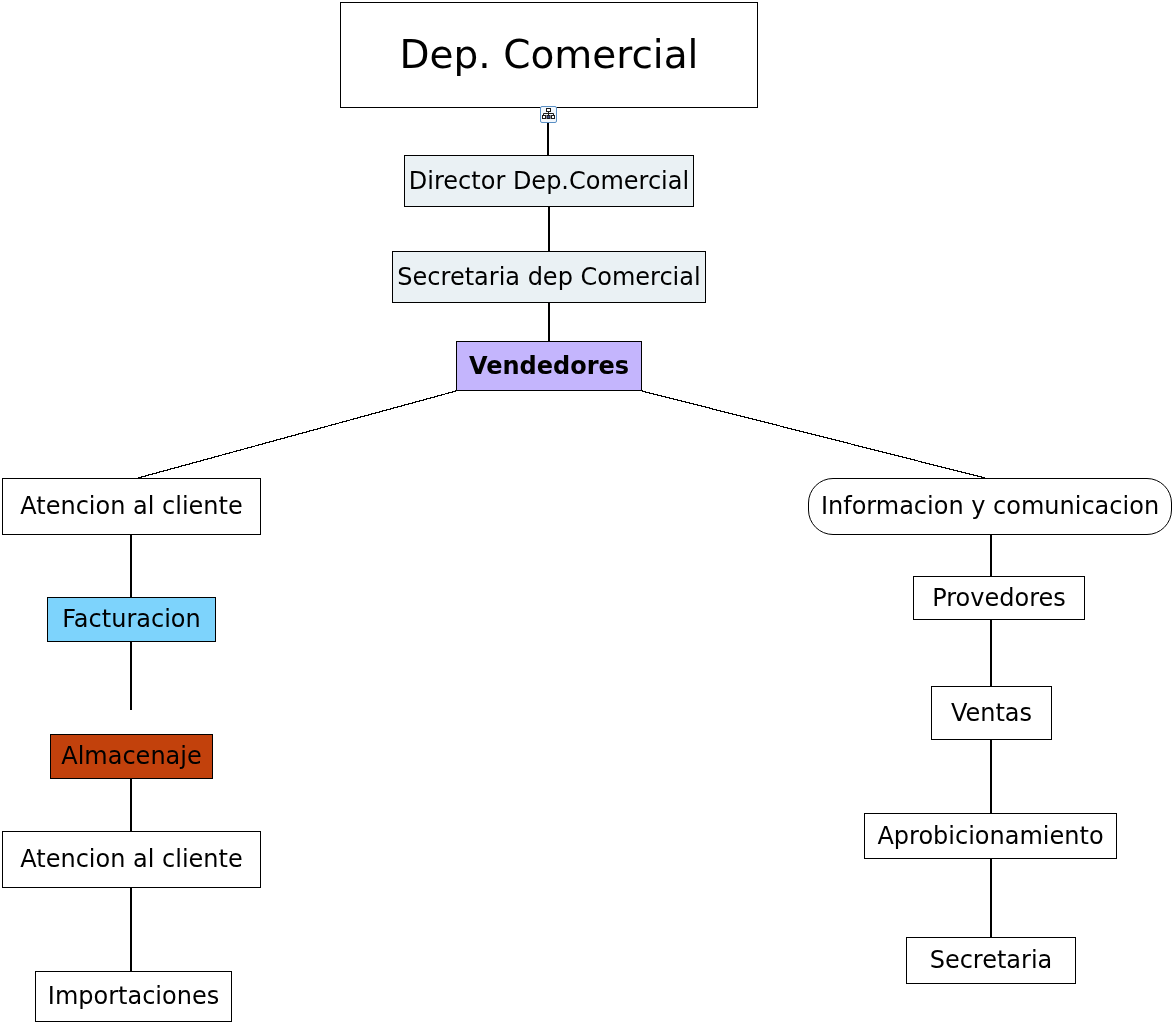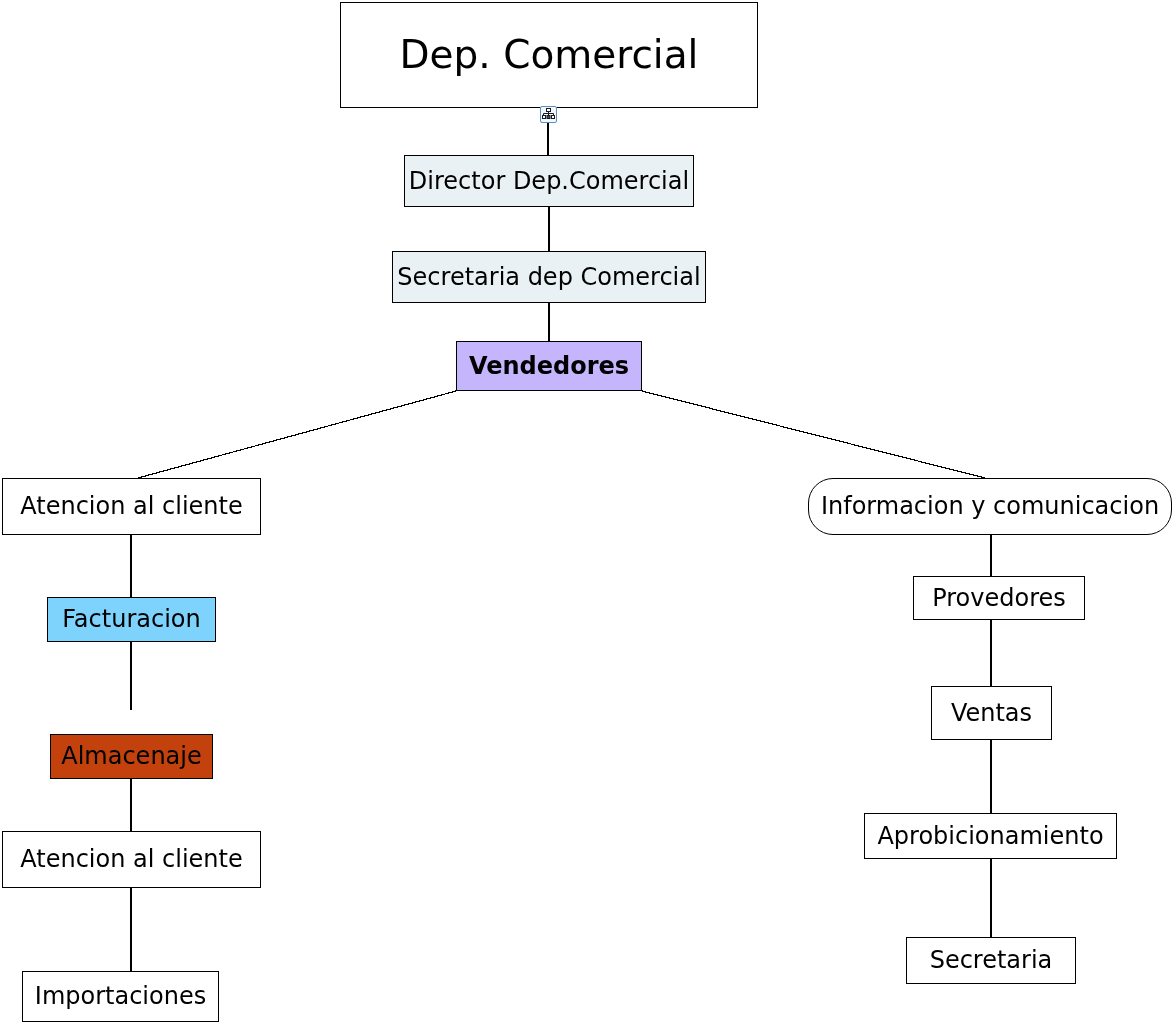--- a/index.html
+++ b/index.html
@@ -111,21 +111,21 @@
       </div>
       <div class="node std" style="left: 47px; top: 597px; width: 169px; height: 45px; border-color: rgb(0, 0, 0); color: rgb(0, 0, 0); background: #7dd3fc;">
         <span class="label">Facturacion</span>
       </div>
       <div class="node std" style="left: 50px; top: 734px; width: 163px; height: 45px; border-color: rgb(0, 0, 0); color: rgb(0, 0, 0); background: #c2410c;">
         <span class="label">Almacenaje</span>
       </div>
       <div class="node std" style="left: 2px; top: 831px; width: 259px; height: 57px; border-color: rgb(0, 0, 0); color: rgb(0, 0, 0); background: rgb(255, 255, 255);">
         <span class="label">Atencion al cliente</span>
       </div>
-      <div class="node std" style="left: 22px; top: 971px; width: 197px; height: 51px; border-color: rgb(0, 0, 0); color: rgb(0, 0, 0); background: rgb(255, 255, 255);">
+      <div class="node std" style="left: 35px; top: 971px; width: 197px; height: 51px; border-color: rgb(0, 0, 0); color: rgb(0, 0, 0); background: rgb(255, 255, 255);">
         <span class="label">Importaciones</span>
       </div>
       <div class="node std" style="left: 808px; top: 478px; width: 364px; height: 57px; border-color: rgb(0, 0, 0); color: rgb(0, 0, 0); background: rgb(255, 255, 255); border-radius: 25px;">
         <span class="label">Informacion y comunicacion</span>
       </div>
       <div class="node std" style="left: 913px; top: 576px; width: 172px; height: 44px; border-color: rgb(0, 0, 0); color: rgb(0, 0, 0); background: rgb(255, 255, 255);">
         <span class="label">Provedores</span>
       </div>
       <div class="node std" style="left: 931px; top: 686px; width: 121px; height: 54px; border-color: rgb(0, 0, 0); color: rgb(0, 0, 0); background: rgb(255, 255, 255);">
         <span class="label">Ventas</span>

